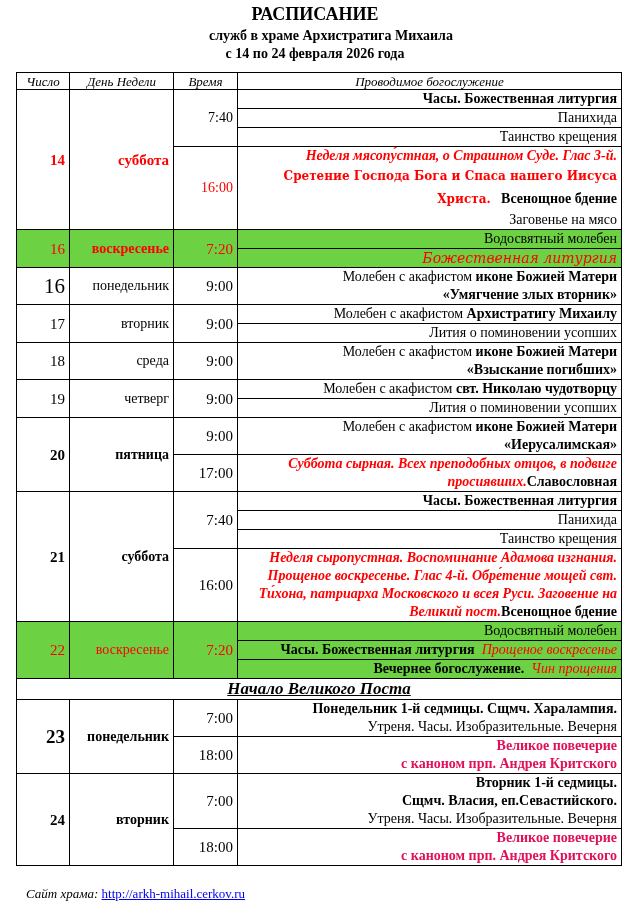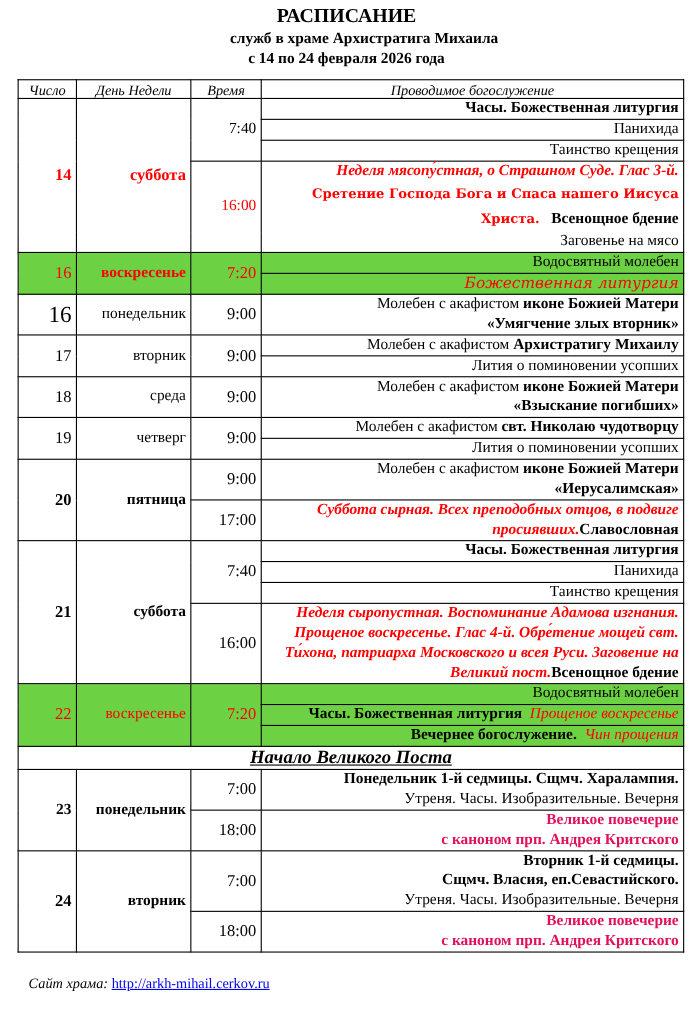--- a/index.html
+++ b/index.html
@@ -172,21 +172,21 @@
   </tr>
   <tr class="green">
     <td class="svc"><span class="b">Вечернее богослужение.</span>&nbsp; <span class="i red">Чин прощения</span></td>
   </tr>
 
   <tr>
     <td colspan="4" class="banner">Начало Великого Поста</td>
   </tr>
 
   <tr>
-    <td rowspan="2" class="num b" style="font-size:14px">23</td>
+    <td rowspan="2" class="num b" style="font-size:19px">23</td>
     <td rowspan="2" class="day b">понедельник</td>
     <td class="time" style="font-size:15px">7:00</td>
     <td class="svc">
       <div class="b">Понедельник 1-й седмицы. Сщмч. Харалампия.</div>
       <div>Утреня. Часы. Изобразительные. Вечерня</div>
     </td>
   </tr>
   <tr>
     <td class="time" style="font-size:15px">18:00</td>
     <td class="svc b rose">

